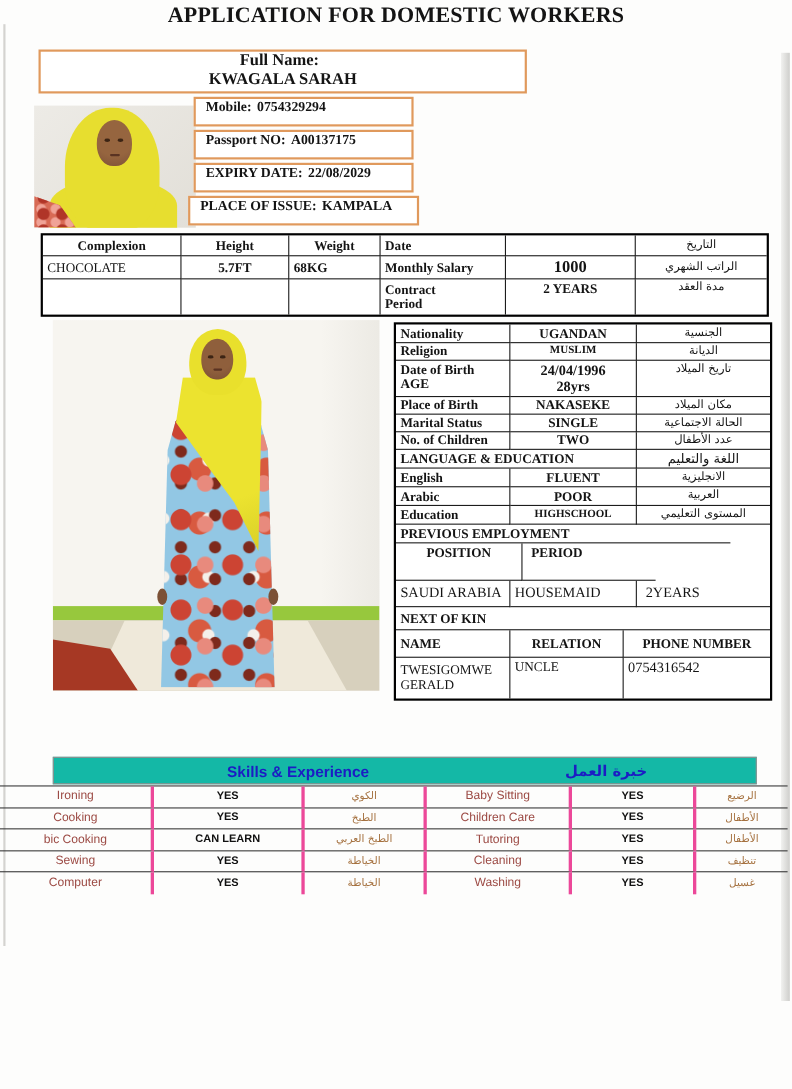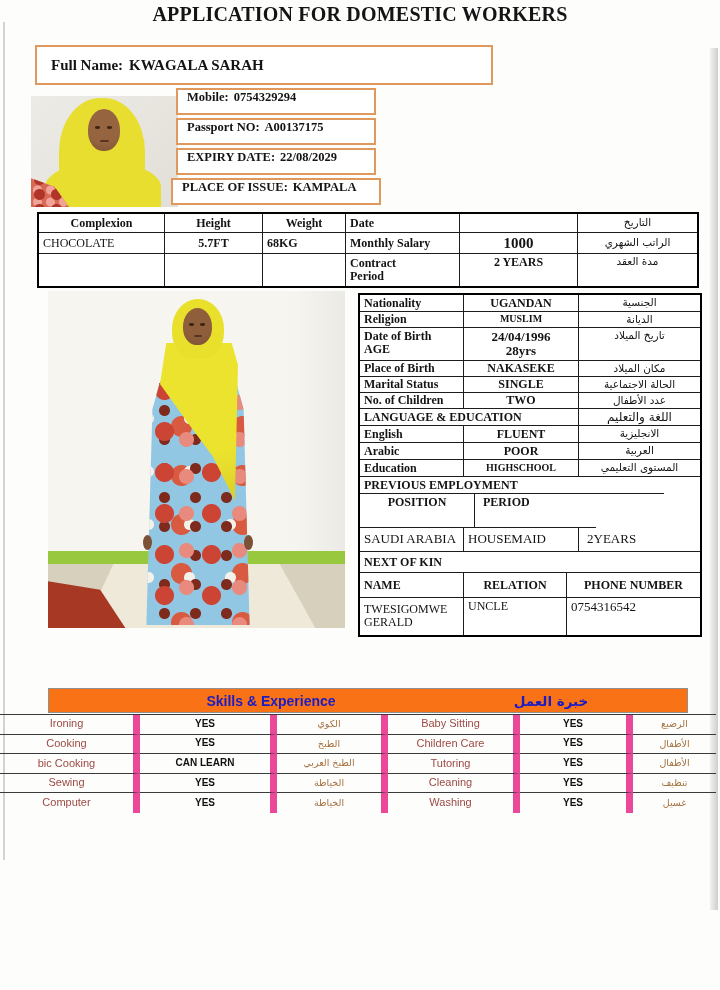--- a/index.html
+++ b/index.html
@@ -1,20 +1,20 @@
 <!DOCTYPE html>
 <html><head>
 <meta charset="utf-8">
 <style>
   html,body{margin:0;padding:0;}
   .page{position:relative;width:720px;height:990px;background:#fdfdfc;font-family:"Liberation Serif",serif;color:#141414;overflow:hidden;text-decoration:underline;}
   .edge-left{position:absolute;left:3px;top:22px;width:2px;height:838px;background:#d4d3d0;}
   .edge-right{position:absolute;left:710px;top:48px;width:8px;height:862px;background:linear-gradient(to right,rgba(190,189,185,.18),rgba(168,167,163,.55));}
   .doc-title{position:absolute;left:0;top:3px;width:720px;text-align:center;font-size:20px;font-weight:bold;letter-spacing:.2px;}
-  .fullname-box{position:absolute;left:35px;top:45px;width:440px;height:36px;border:2.5px solid #e0995c;background:#fff;display:flex;align-items:center;padding-left:14px;box-sizing:content-box;font-size:15px;font-weight:bold;}
+  .fullname-box{position:absolute;left:35px;top:45px;width:440px;height:36px;border:2.5px solid #e0995c;background:#fff;display:flex;align-items:center;box-sizing:content-box;font-size:15px;font-weight:bold;flex-direction:column;}
   .fullname-box .lbl{margin-right:6px;}
   .contact-box{position:absolute;left:176px;width:187px;height:23px;border:2px solid #e0995c;background:#fff;display:flex;padding-left:9px;font-size:12.5px;font-weight:bold;}
   .contact-box .lbl{margin-right:5px;}
   
   .tbl{position:absolute;border:2px solid #000000;background:#fff;}
   .trow{display:flex;width:100%;}
   .cell{box-sizing:border-box;border-right:1px solid #1c1c1c;border-bottom:1px solid #1c1c1c;display:flex;align-items:center;overflow:hidden;white-space:pre-line;line-height:1.08;}
   .trow .cell:last-child{border-right:none;}
   .trow:last-child .cell{border-bottom:none;}
   .c-center{justify-content:center;text-align:center;}
@@ -28,26 +28,26 @@
   .vtop{align-items:flex-start;padding-top:2px;}
   
   .physical{left:37px;top:212px;width:658px;}
   .physical .r0{height:19px;} .physical .r1{height:21px;} .physical .r2{height:32px;}
   .pc0{width:126px;} .pc1{width:98px;} .pc2{width:83px;} .pc3{width:114px;} .pc4{width:118px;} .pc5{width:119px;}
   
   .details{left:358px;top:293px;width:340px;}
   .dc0{width:104px;} .dc1{width:115px;} .dc2{width:121px;}
   .kc0{width:104px;} .kc1{width:103px;} .kc2{width:133px;}
   
-  .skills-header{position:absolute;left:48px;top:688px;width:640px;height:25px;background:#f97316;border:1px solid #8f8f8f;box-sizing:border-box;font-family:"Liberation Sans",sans-serif;}
+  .skills-header{position:absolute;left:48px;top:688px;width:640px;height:25px;background:#14b8a6;border:1px solid #8f8f8f;box-sizing:border-box;font-family:"Liberation Sans",sans-serif;}
   .skills-header .en{position:absolute;left:72px;top:0;width:300px;height:100%;display:flex;align-items:center;justify-content:center;color:#1c1cc4;font-weight:bold;font-size:14px;}
   .skills-header .ar{position:absolute;left:382px;top:0;width:240px;height:100%;display:flex;align-items:center;justify-content:center;color:#1c1cc4;font-weight:bold;font-size:13.5px;font-family:"DejaVu Sans",sans-serif;}
   .skills-rows{position:absolute;left:0;top:714px;width:716px;border-top:1.5px solid #3a3a3a;font-family:"Liberation Sans",sans-serif;}
   .skills-rows .trow{height:19.6px;}
-  .skills-rows .cell{border-right:7px solid #ec4899;border-bottom:1px solid #3a3a3a;justify-content:center;text-align:center;}
+  .skills-rows .cell{border-right:3px solid #ec4899;border-bottom:1px solid #3a3a3a;justify-content:center;text-align:center;}
   .skills-rows .trow .cell:last-child{border-right:none;}
   .sc0{width:140px;} .sc1{width:137px;} .sc2{width:111px;} .sc3{width:132px;} .sc4{width:113px;} .sc5{width:83px;}
   .skill-en{color:#9c4a44;font-size:11px;}
   .skill-lv{color:#111;font-weight:bold;font-size:10px;}
   .skill-ar{color:#a5713f;font-family:"DejaVu Sans",sans-serif;font-size:9.5px;}
   
   .photo-portrait{position:absolute;left:31px;top:96px;width:147px;height:111px;background:linear-gradient(135deg,#edebe6,#e2dfd8);overflow:hidden;}
   .pp-hijab{position:absolute;left:28px;top:2px;width:86px;height:112px;background:#e7de2f;border-radius:48% 48% 38% 38%;}
   .pp-hijab2{position:absolute;left:14px;top:66px;width:116px;height:50px;background:#e7de2f;border-radius:55% 55% 0 0;}
   .pp-face{position:absolute;left:57px;top:13px;width:32px;height:42px;background:radial-gradient(circle at 50% 38%,#96653f 0 55%,#7d5136 100%);border-radius:50% 50% 46% 46%;}

